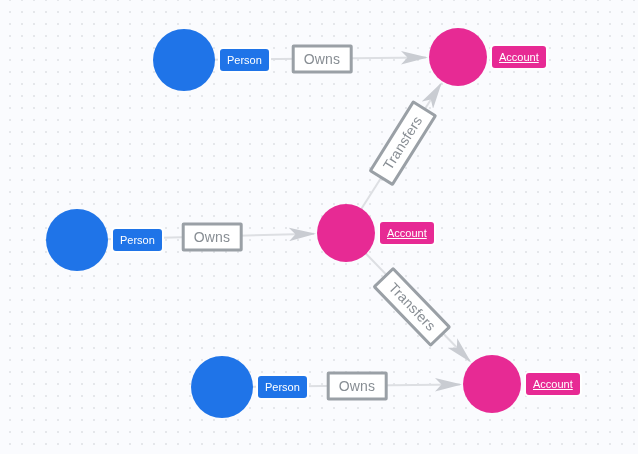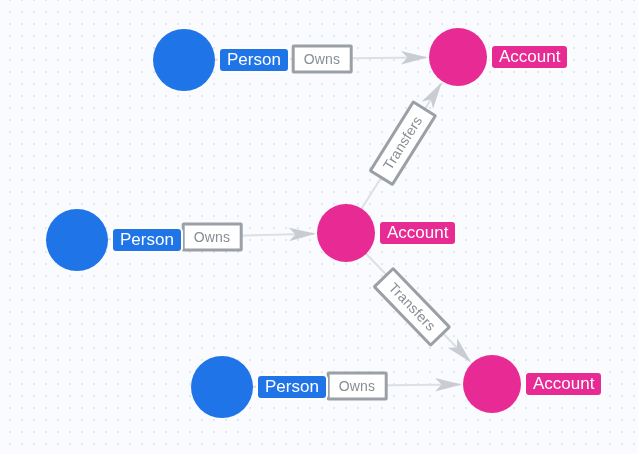--- a/index.html
+++ b/index.html
@@ -25,26 +25,26 @@
     transform:translate(-50%,-50%) rotate(var(--rot,0deg));
   }
   .node{
     position:absolute;z-index:3;border-radius:50%;
     transform:translate(-50%,-50%);
   }
   .node.person{background:var(--person-color);}
   .node.account{background:var(--account-color);}
   .badge{
     position:absolute;z-index:4;transform:translateY(-50%);
-    color:var(--badge-text);font-size:17px;line-height:16px;
+    color:var(--badge-text);font-size:11px;line-height:16px;
     padding:3px 7px;border-radius:5px;border:2px solid #fff;
     white-space:nowrap;
   }
   .badge.person{background:var(--person-color);}
-  .badge.account{background:var(--account-color);}
+  .badge.account{background:var(--account-color);text-decoration:underline;}
 </style>
 </head>
 <body>
 
 <div class="canvas">
     <svg class="edges" width="638" height="454">
       <defs>
         <marker id="arrow" viewBox="0 0 14 7" markerWidth="27" markerHeight="14" refX="13" refY="3.5" orient="auto" markerUnits="userSpaceOnUse">
           <path d="M0,0 L14,3.5 L0,7 L3.4,3.5 Z" fill="#C9CCD2"></path>
         </marker>

